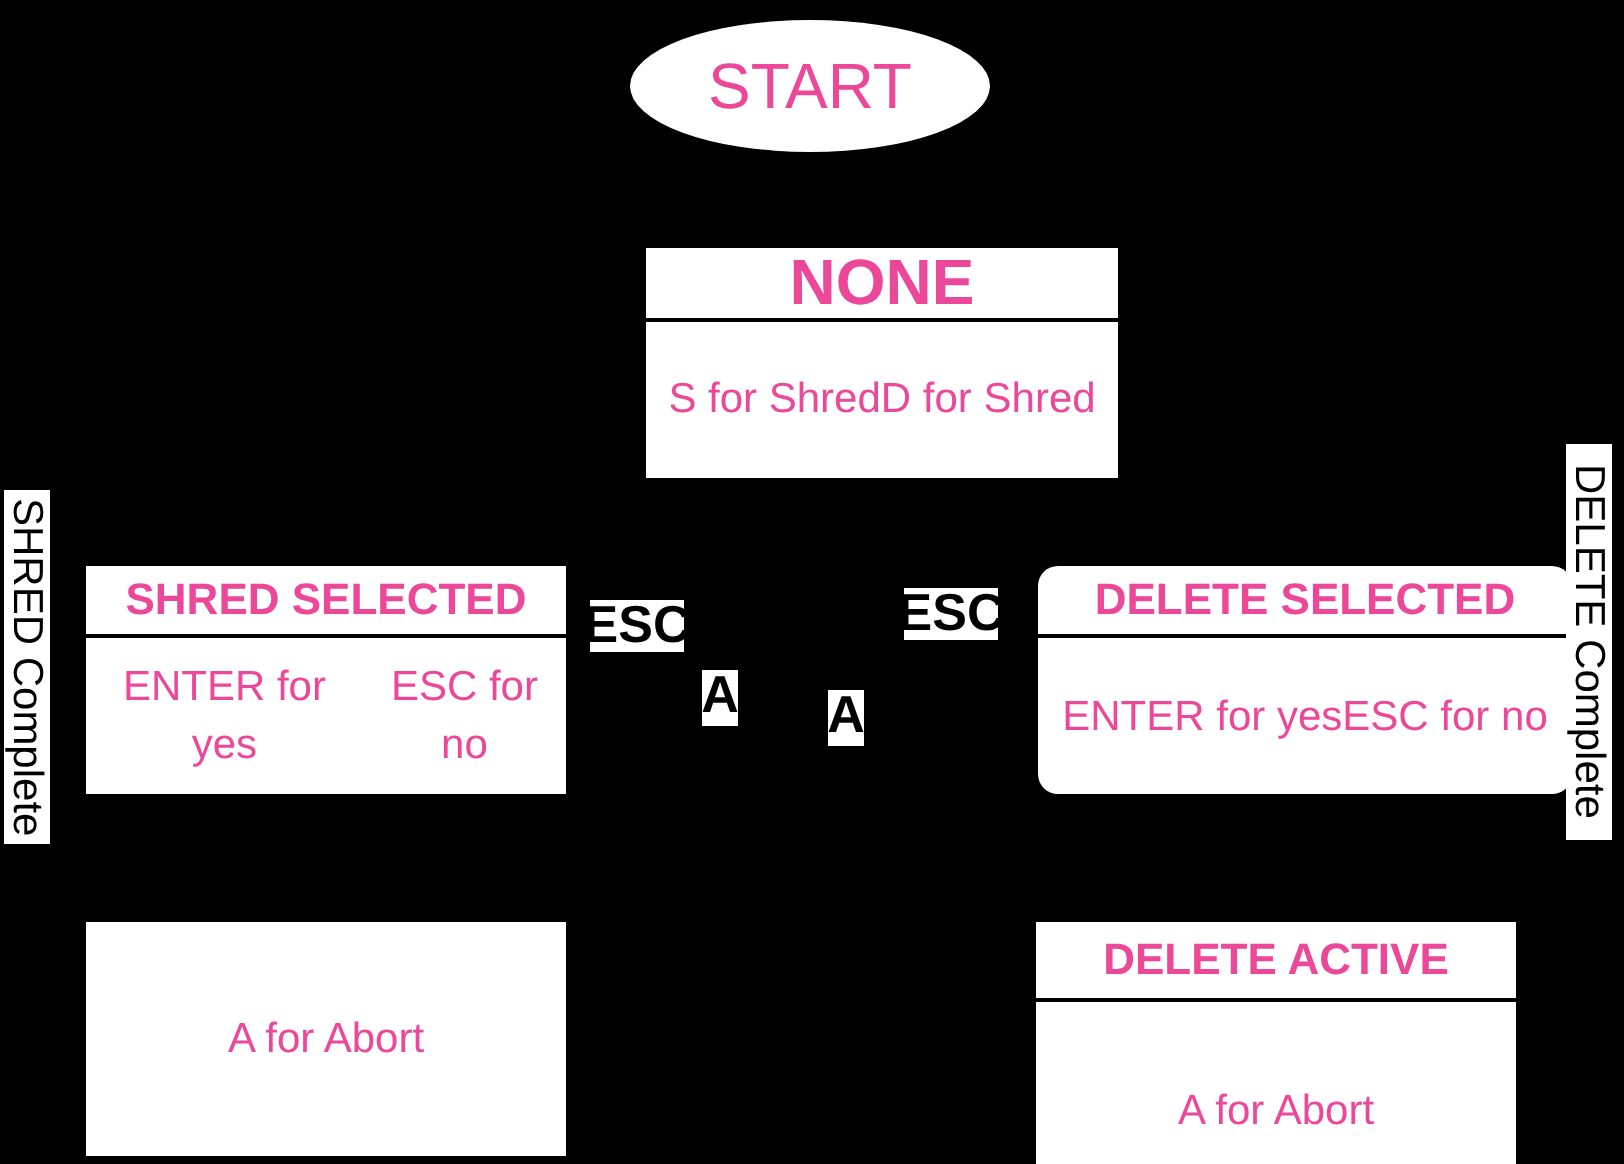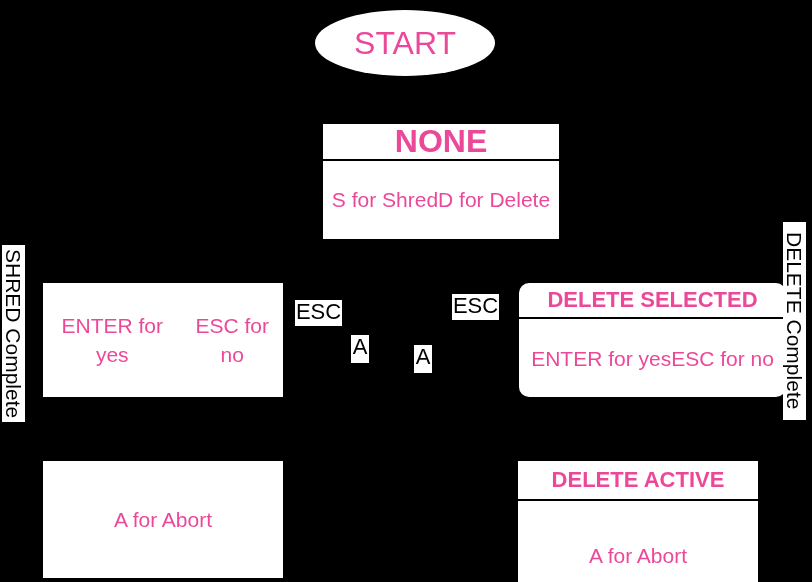--- a/index.html
+++ b/index.html
@@ -85,26 +85,27 @@
   #state-shred-active .state-title,
   #state-delete-active .state-title { height: 40px; font-size: 22px; }
   #state-shred-active .state-body,
   #state-delete-active .state-body  { font-size: 21px; }
 
   
   .edge-label {
     position: absolute;
     background: #ffffff;
     color: #000000;
-    font-size: 22px;
+    font-size: 26px;
     line-height: 24px;
     display: flex;
     justify-content: center;
     align-items: flex-start;
     box-sizing: border-box;
+    font-weight: bold;
   }
   #edge-label-esc-left  { left: 295px; top: 300px; width: 47px; height: 26px; }
   #edge-label-a-left    { left: 351px; top: 335px; width: 18px; height: 28px; }
   #edge-label-a-right   { left: 414px; top: 345px; width: 18px; height: 28px; }
   #edge-label-esc-right { left: 452px; top: 294px; width: 47px; height: 26px; }
 
   
   .side-label {
     position: absolute;
     background: #ffffff;
@@ -126,25 +127,26 @@
 <div id="canvas">
 
   <div class="node" id="start-node">
     <span>START</span>
   </div>
 
   <div class="node" id="state-none">
     <div class="state-title">NONE</div>
     <div class="state-body">
       <div class="body-line">S for Shred</div>
-      <div class="body-line">D for Delete</div>
+      <div class="body-line">D for Shred</div>
     </div>
   </div>
 
   <div class="node" id="state-shred-selected">
+    <div class="state-title">SHRED SELECTED</div>
     <div class="state-body">
       <div class="body-line">ENTER for yes</div>
       <div class="body-line">ESC for no</div>
     </div>
   </div>
 
   <div class="node" id="state-delete-selected">
     <div class="state-title">DELETE SELECTED</div>
     <div class="state-body">
       <div class="body-line">ENTER for yes</div>

